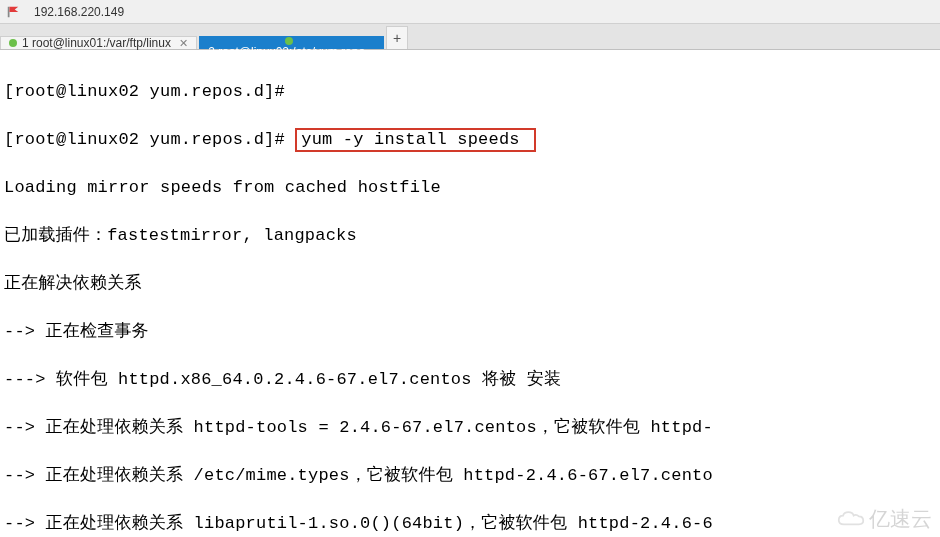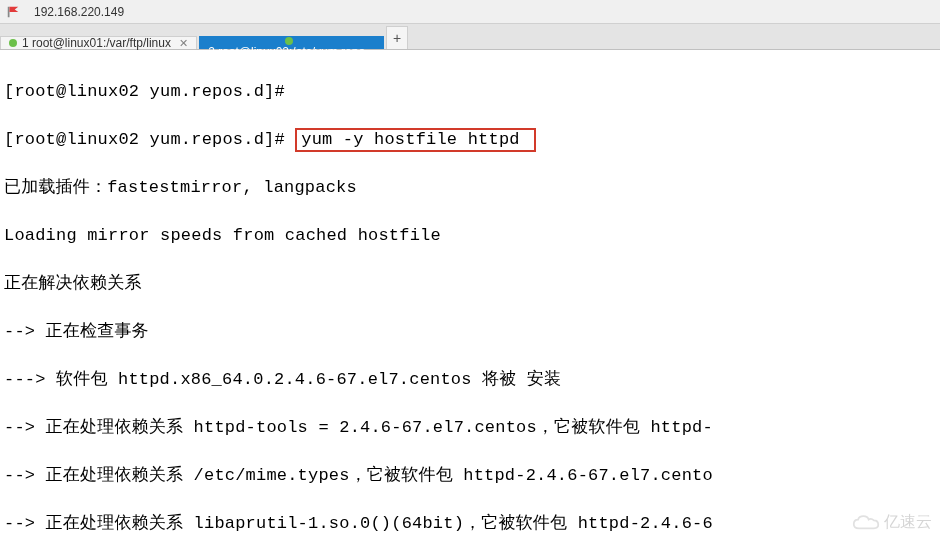--- a/index.html
+++ b/index.html
@@ -100,21 +100,21 @@
     }
     .watermark {
       position: absolute;
       bottom: 4px;
       right: 8px;
       display: flex;
       align-items: center;
       gap: 4px;
       opacity: 0.35;
       color: #888;
-      font-size: 16px;
+      font-size: 21px;
       font-weight: 500;
       justify-content: center;
     }
     .watermark svg { width: 28px; height: 18px; fill: #aaa; }
   </style>
 </head>
 <body>
 
 <div class="titlebar">
   <svg class="titlebar-flag" viewBox="0 0 16 16">
@@ -133,23 +133,23 @@
   <div class="tab active">
     <span class="dot"></span>
     <span class="lbl">2 root@linux02:/etc/yum.repo...</span>
     <span class="close">✕</span>
   </div>
   <div class="tab-new">+</div>
 </div>
 
 <div class="terminal">
 <span class="line">[root@linux02 yum.repos.d]#</span>
-<span class="line"><span>[root@linux02 yum.repos.d]# </span><span class="cmd-box">yum -y hostfile httpd </span></span>
+<span class="line"><span>[root@linux02 yum.repos.d]# </span><span class="cmd-box">yum -y install speeds </span></span>
+<span class="line">Loading mirror speeds from cached hostfile</span>
 <span class="line">已加载插件：fastestmirror, langpacks</span>
-<span class="line">Loading mirror speeds from cached hostfile</span>
 <span class="line">正在解决依赖关系</span>
 <span class="line">--&gt; 正在检查事务</span>
 <span class="line">---&gt; 软件包 httpd.x86_64.0.2.4.6-67.el7.centos 将被 安装</span>
 <span class="line">--&gt; 正在处理依赖关系 httpd-tools = 2.4.6-67.el7.centos，它被软件包 httpd-</span>
 <span class="line">--&gt; 正在处理依赖关系 /etc/mime.types，它被软件包 httpd-2.4.6-67.el7.cento</span>
 <span class="line">--&gt; 正在处理依赖关系 libaprutil-1.so.0()(64bit)，它被软件包 httpd-2.4.6-6</span>
 
 
 
 

